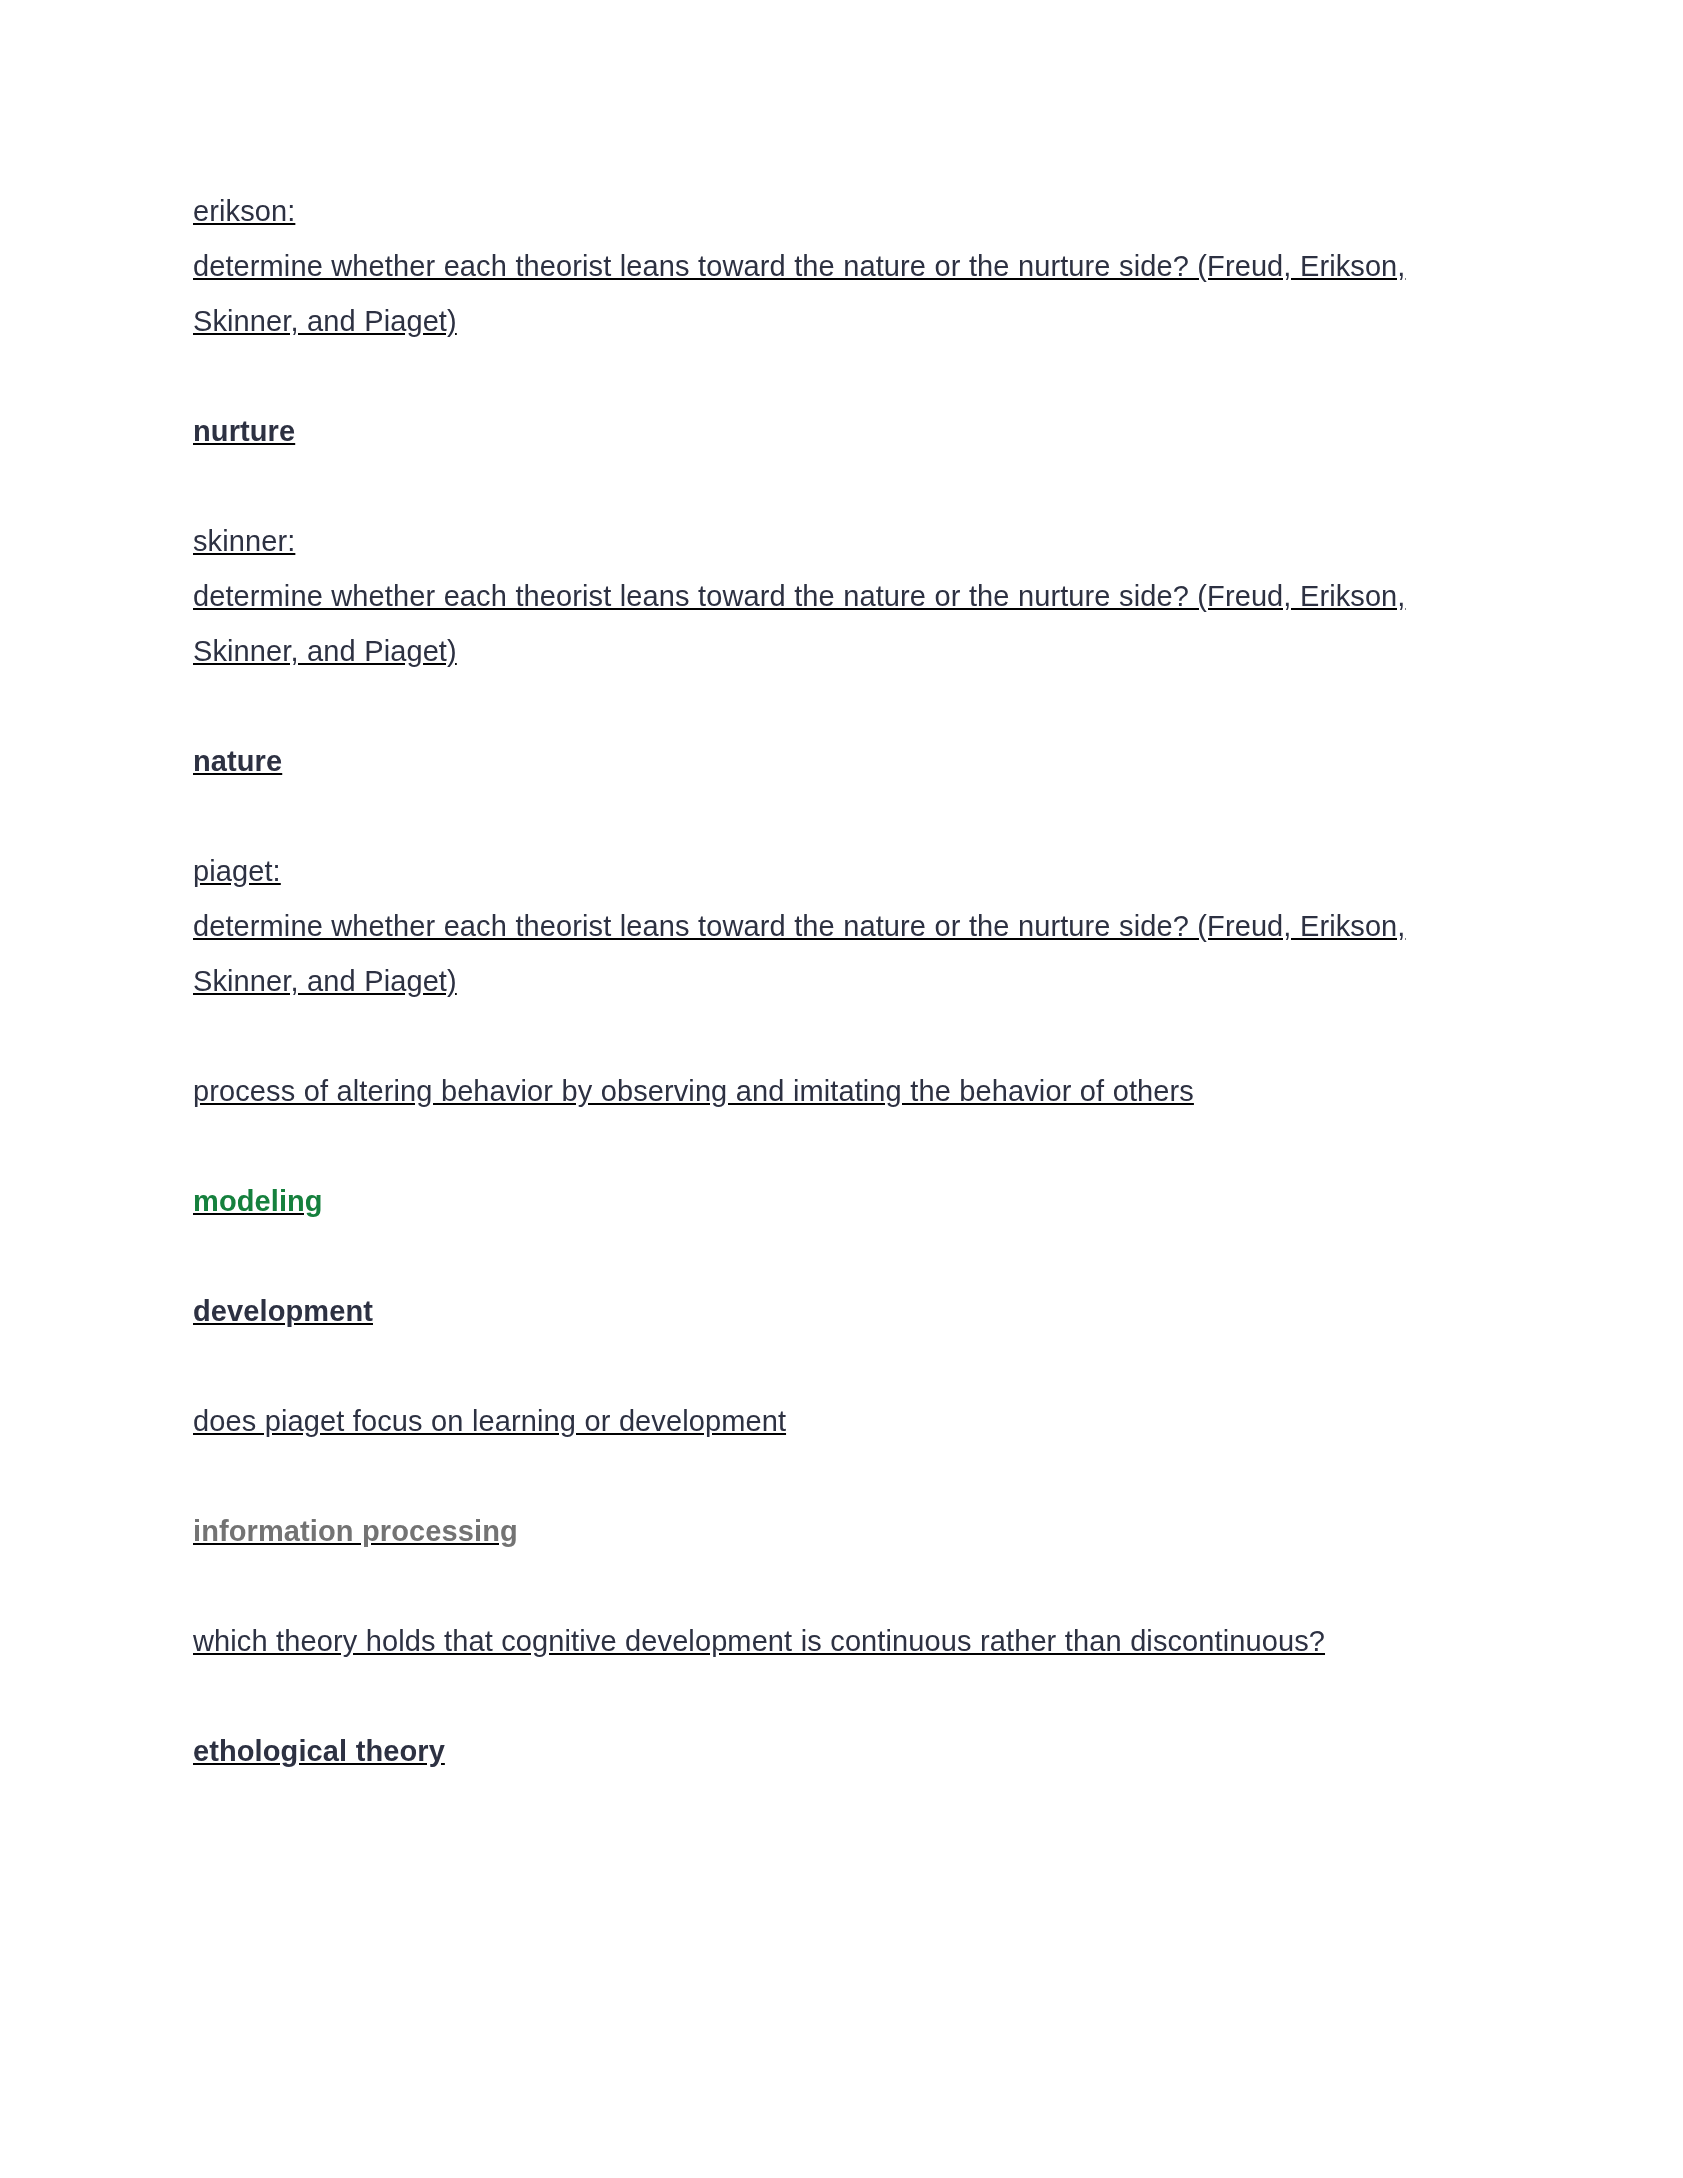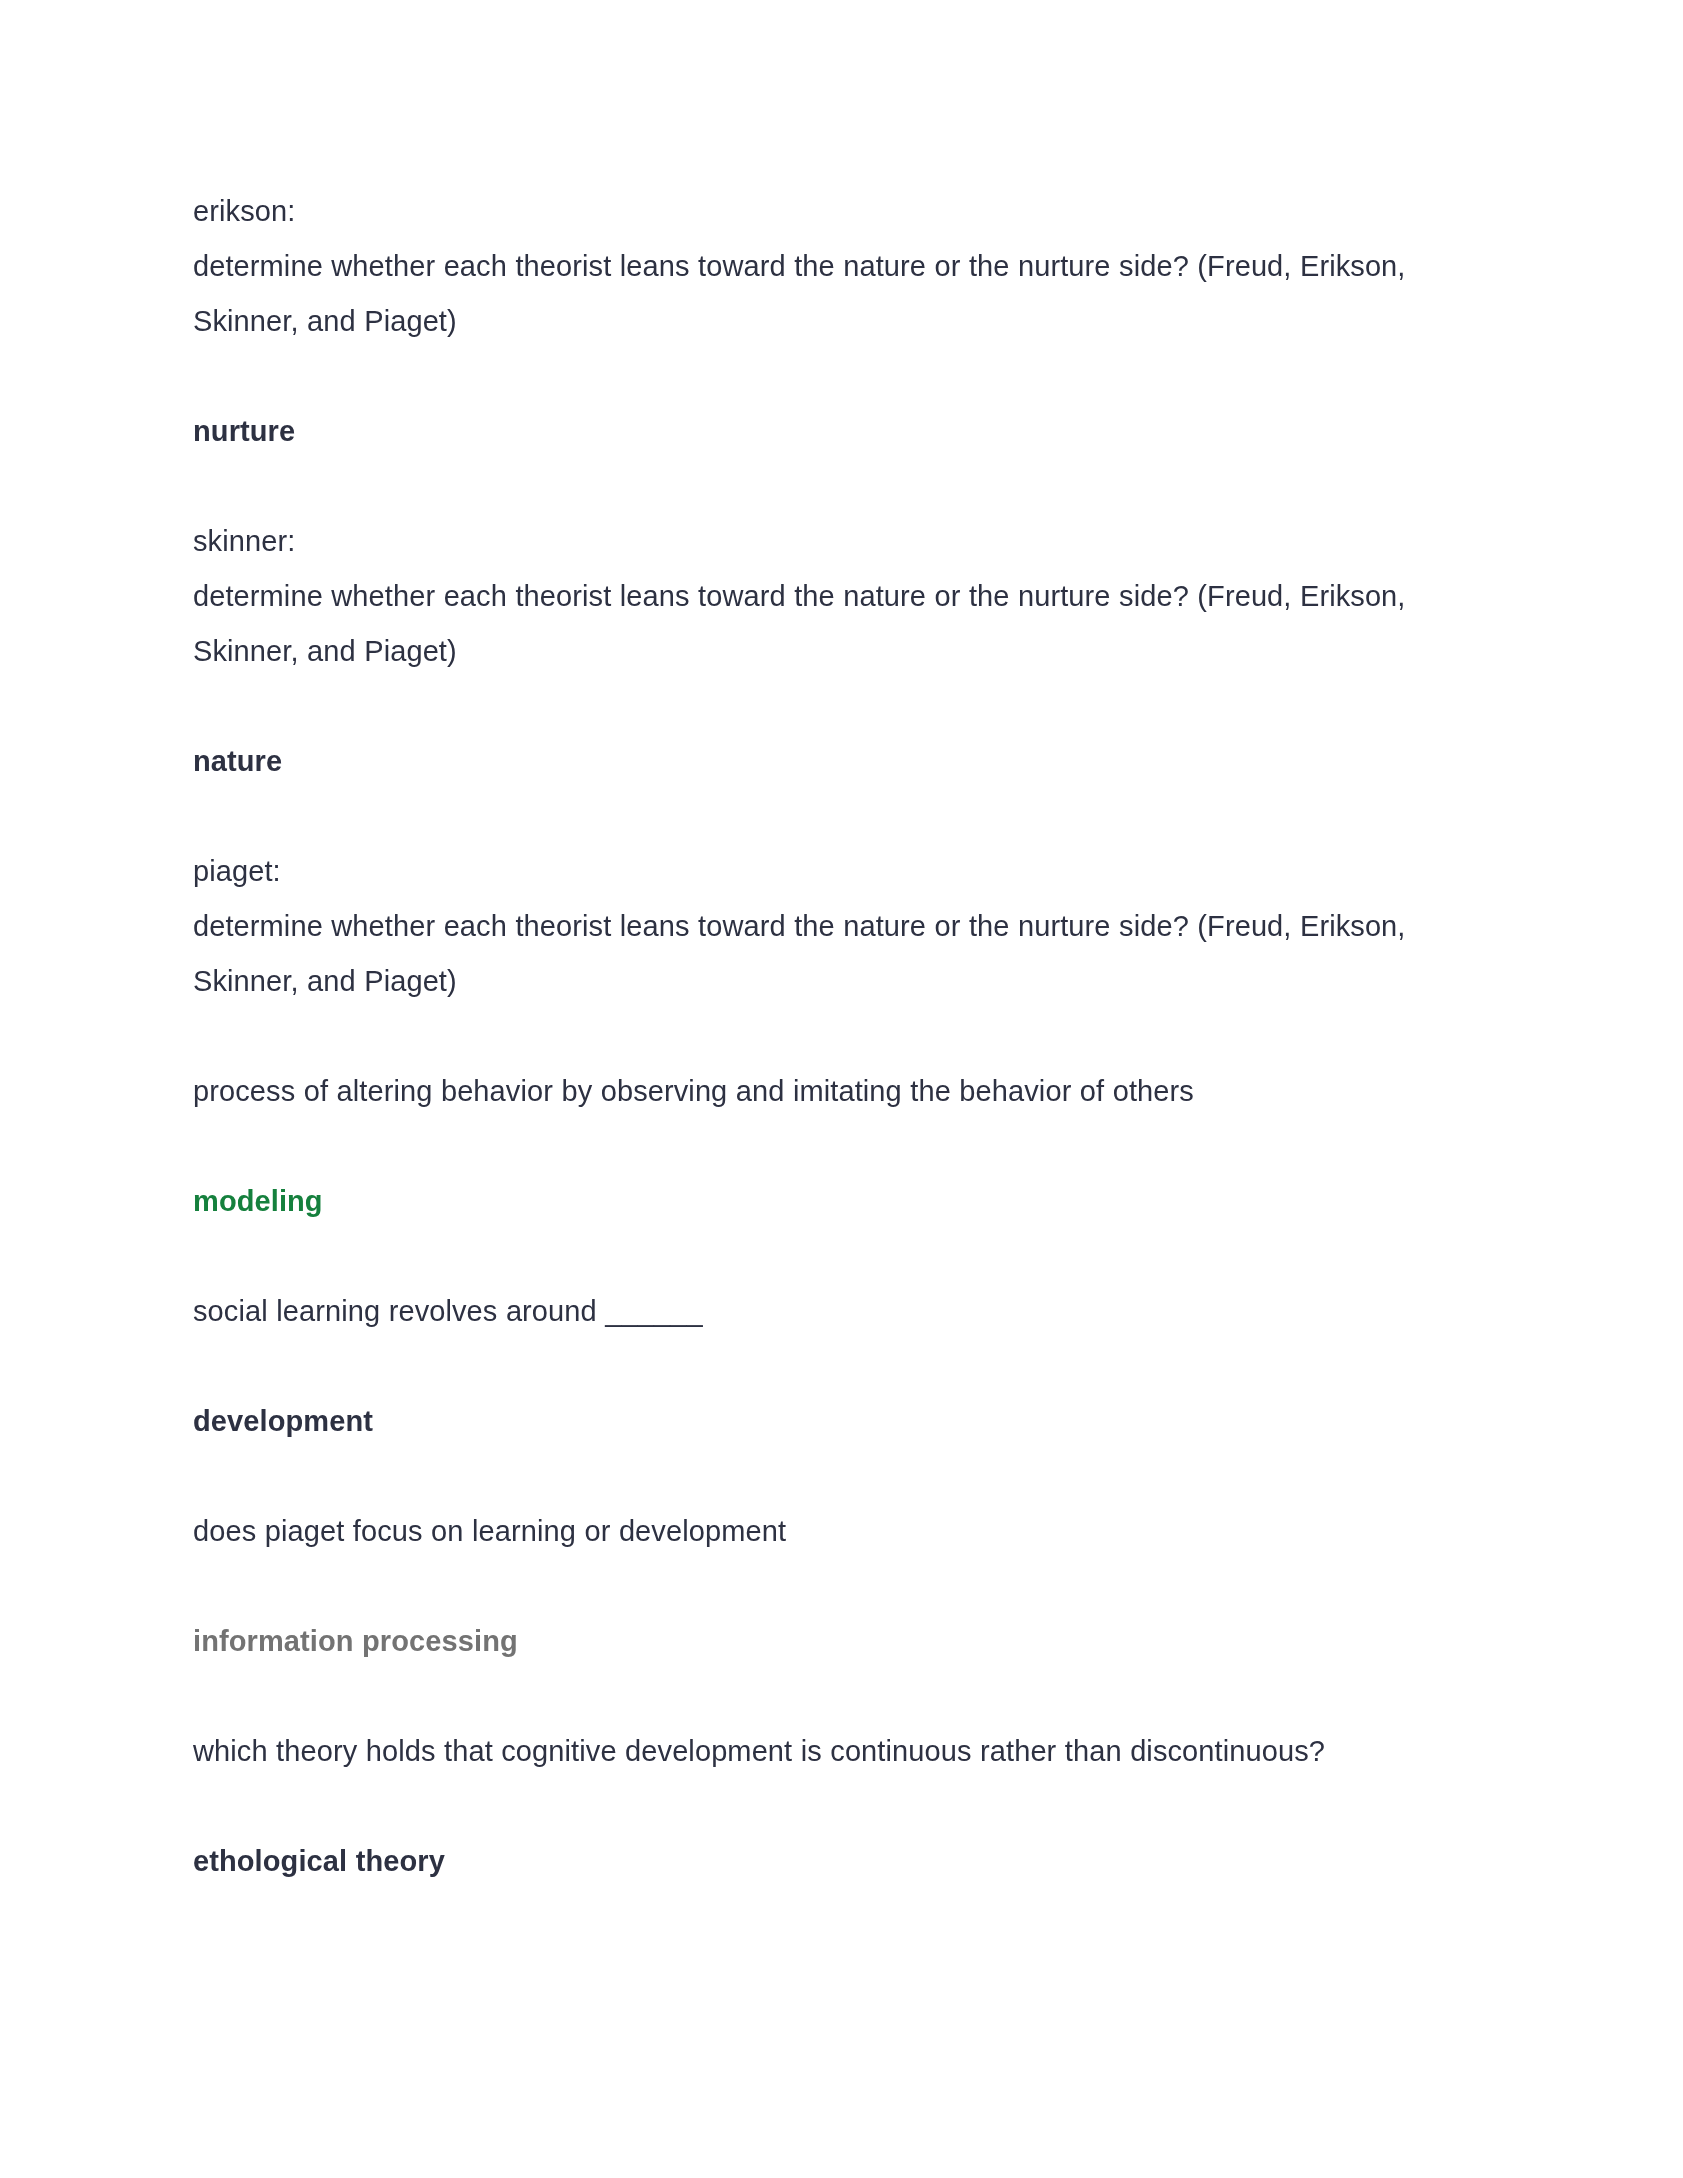--- a/index.html
+++ b/index.html
@@ -16,20 +16,21 @@
     -webkit-font-smoothing: antialiased;
   }
 
   .page {
     position: relative;
     width: 1683px;
     height: 2178px;
     background: #ffffff;
     box-sizing: border-box;
     padding: 184px 228px 0 193px;
+    text-decoration: underline;
   }
 
   .doc-body {
     width: 1267px;
   }
 
   
   .block {
     margin: 0 0 55px 0;
     color: #2d3142;
@@ -60,21 +61,20 @@
 
 <div class="page" style="background: rgb(255, 255, 255);">
   <div class="doc-body">
       <p class="block" style="color: rgb(45, 49, 66);"><span class="lead">erikson:</span><span>determine whether each theorist leans toward the nature or the nurture side? (Freud, Erikson, Skinner, and Piaget)</span></p>
       <p class="block term" style="color: rgb(45, 49, 66);">nurture</p>
       <p class="block" style="color: rgb(45, 49, 66);"><span class="lead">skinner:</span><span>determine whether each theorist leans toward the nature or the nurture side? (Freud, Erikson, Skinner, and Piaget)</span></p>
       <p class="block term" style="color: rgb(45, 49, 66);">nature</p>
       <p class="block" style="color: rgb(45, 49, 66);"><span class="lead">piaget:</span><span>determine whether each theorist leans toward the nature or the nurture side? (Freud, Erikson, Skinner, and Piaget)</span></p>
       <p class="block" style="color: rgb(45, 49, 66);">process of altering behavior by observing and imitating the behavior of others</p>
       <p class="block term" style="color: #15803d;">modeling</p>
-      <p class="block" style="color: rgb(45, 49, 66);">social learning revolves around ______</p>
       <p class="block term" style="color: rgb(45, 49, 66);">development</p>
       <p class="block" style="color: rgb(45, 49, 66);">does piaget focus on learning or development</p>
       <p class="block term" style="color: #737373;">information processing</p>
       <p class="block" style="color: rgb(45, 49, 66);">which theory holds that cognitive development is continuous rather than discontinuous?</p>
       <p class="block term" style="color: rgb(45, 49, 66);">ethological theory</p>
     </div>
 </div>
 
 
 </body></html>

